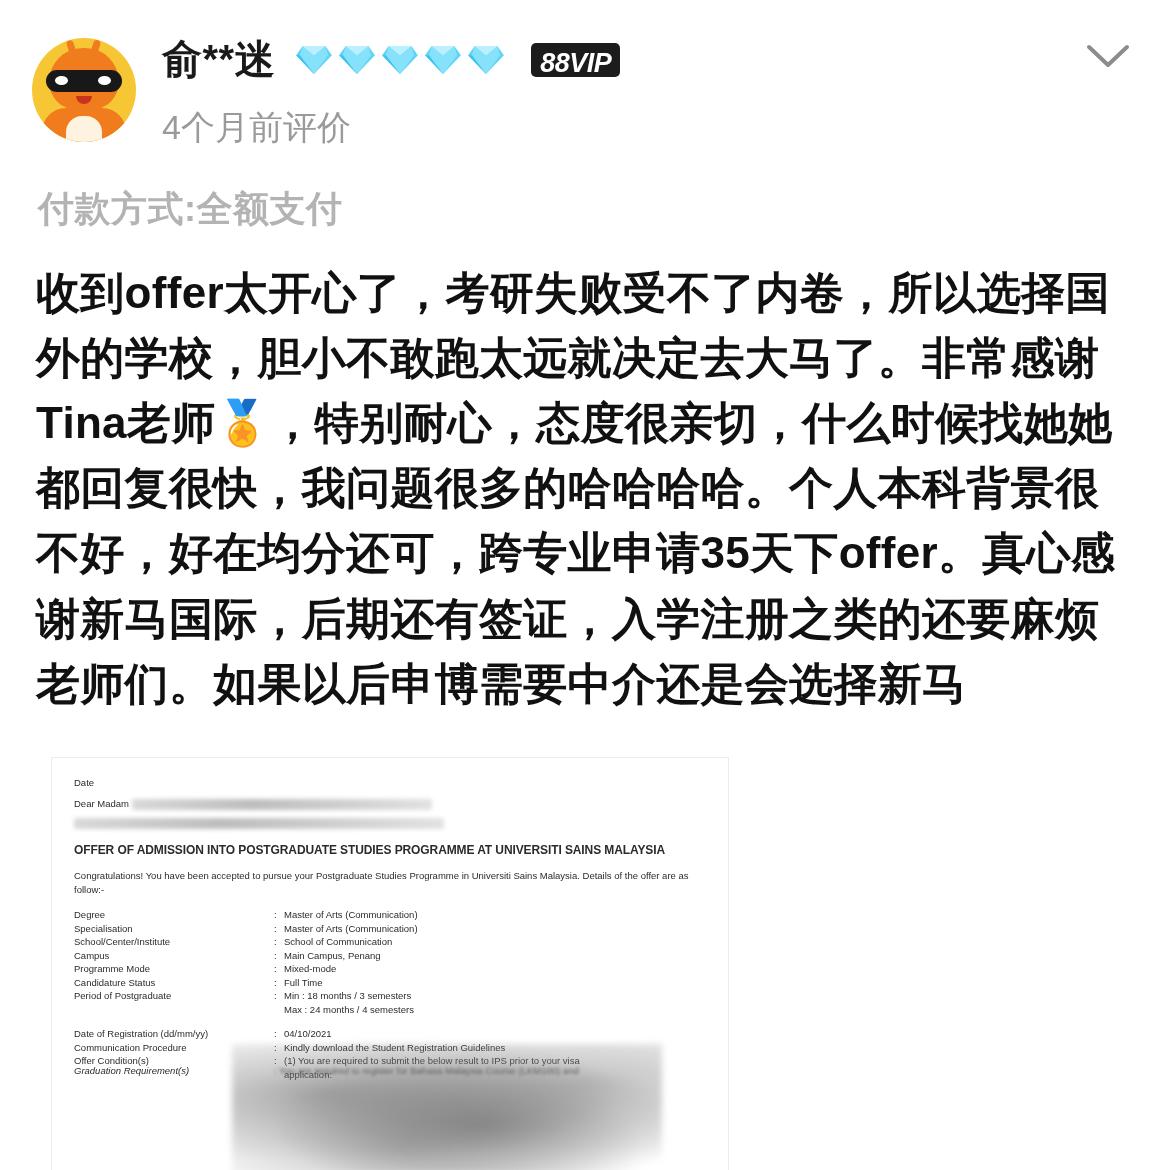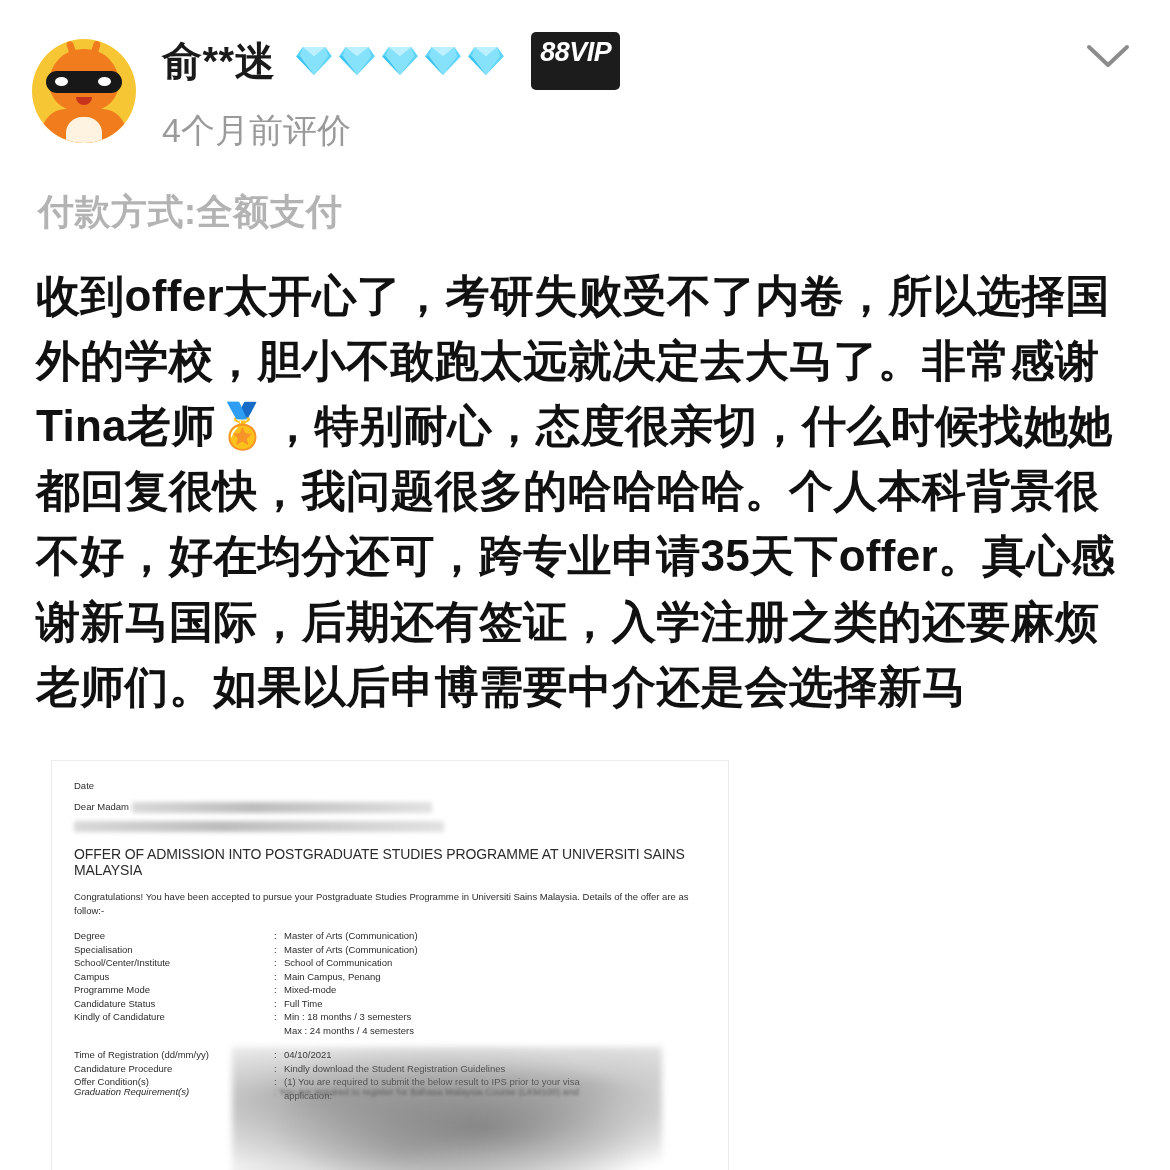--- a/index.html
+++ b/index.html
@@ -121,21 +121,21 @@
     display: block;
   }
   .vip-badge {
     margin-left: 14px;
     background: #1c1c1c;
     color: #ffffff;
     font-size: 27px;
     font-weight: bold;
     font-style: italic;
     line-height: 1;
-    padding: 7px 9px 24px 9px;
+    padding: 7px 9px 0 9px;
     border-radius: 5px;
     letter-spacing: -0.5px;
     white-space: nowrap;
   }
 
   .time {
     margin-top: 18px;
     font-size: 34px;
     color: #9a9a9a;
   }
@@ -187,22 +187,22 @@
   .doc-line { font-size: 9.5px; line-height: 13px; white-space: nowrap; }
   .doc-row {
     display: flex;
     font-size: 9.5px;
     line-height: 13.5px;
   }
   .doc-row .lbl { width: 200px; flex: 0 0 200px; }
   .doc-row .col { width: 10px; flex: 0 0 10px; }
   .doc-row .val { flex: 1 1 auto; }
   .doc-title {
-    font-size: 14px;
-    font-weight: normal;
+    font-size: 12px;
+    font-weight: bold;
     margin: 14px 0 12px 0;
     letter-spacing: -0.1px;
   }
   .doc-para { font-size: 9.5px; line-height: 13.5px; margin-bottom: 12px; }
   .doc-block { margin-top: 0; }
   .doc-gap { height: 11px; }
 
   .redact {
     background: linear-gradient(90deg,#d9d9d9,#bdbdbd 40%,#cfcfcf 70%,#e2e2e2);
     filter: blur(2.2px);
@@ -352,41 +352,41 @@
           <span class="lbl">Programme Mode</span>
           <span class="col">:</span>
           <span class="val">Mixed-mode</span>
         </div>
         <div class="doc-row">
           <span class="lbl">Candidature Status</span>
           <span class="col">:</span>
           <span class="val">Full Time</span>
         </div>
         <div class="doc-row">
-          <span class="lbl">Kindly of Candidature</span>
+          <span class="lbl">Period of Postgraduate</span>
           <span class="col">:</span>
           <span class="val">Min : 18 months / 3 semesters</span>
         </div>
         <div class="doc-row">
           <span class="lbl"></span>
           <span class="col"></span>
           <span class="val">Max : 24 months / 4 semesters</span>
         </div>
       </div>
 
       <div class="doc-gap"></div>
 
       <div class="doc-block">
         <div class="doc-row">
-          <span class="lbl">Time of Registration (dd/mm/yy)</span>
+          <span class="lbl">Date of Registration (dd/mm/yy)</span>
           <span class="col">:</span>
           <span class="val">04/10/2021</span>
         </div>
         <div class="doc-row">
-          <span class="lbl">Candidature Procedure</span>
+          <span class="lbl">Communication Procedure</span>
           <span class="col">:</span>
           <span class="val">Kindly download the Student Registration Guidelines</span>
         </div>
         <div class="doc-row">
           <span class="lbl">Offer Condition(s)</span>
           <span class="col">:</span>
           <span class="val">(1) You are required to submit the below result to IPS prior to your visa</span>
         </div>
         <div class="doc-row">
           <span class="lbl"></span>

